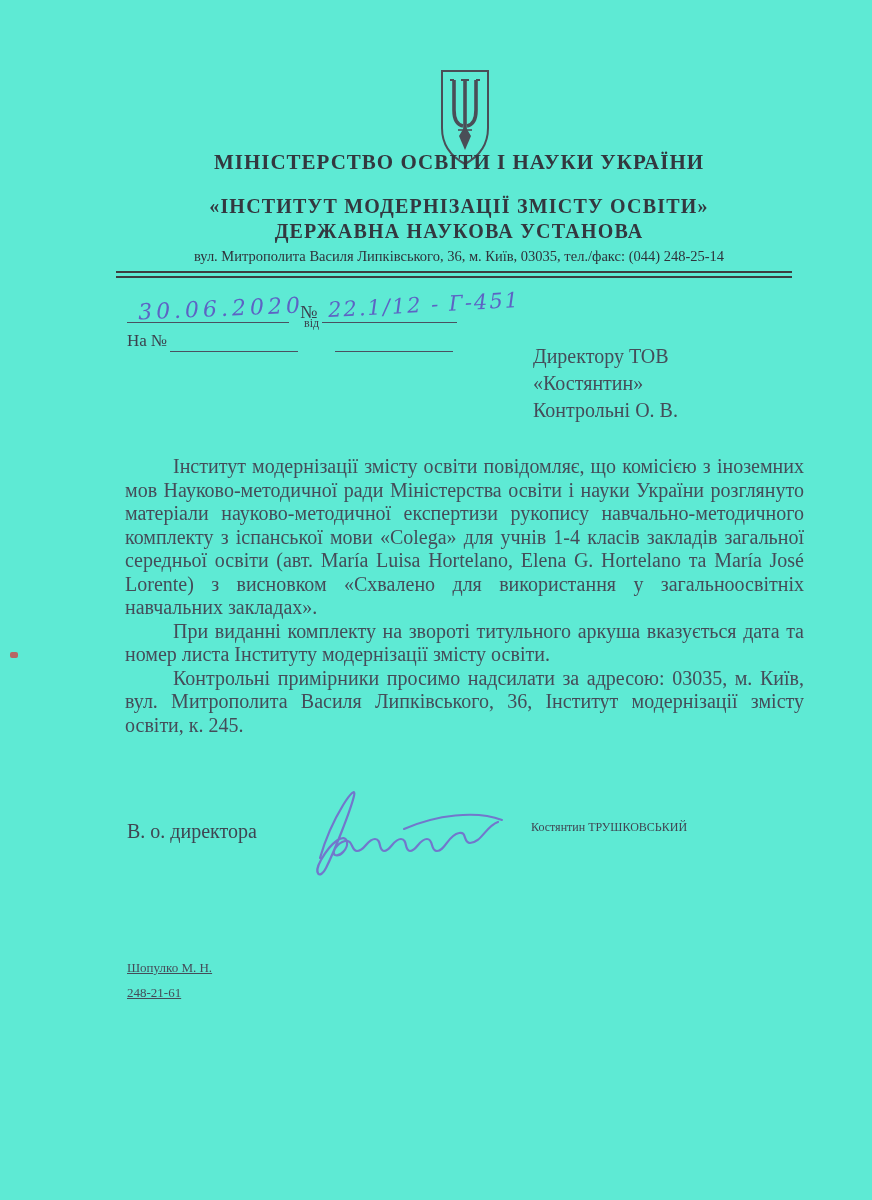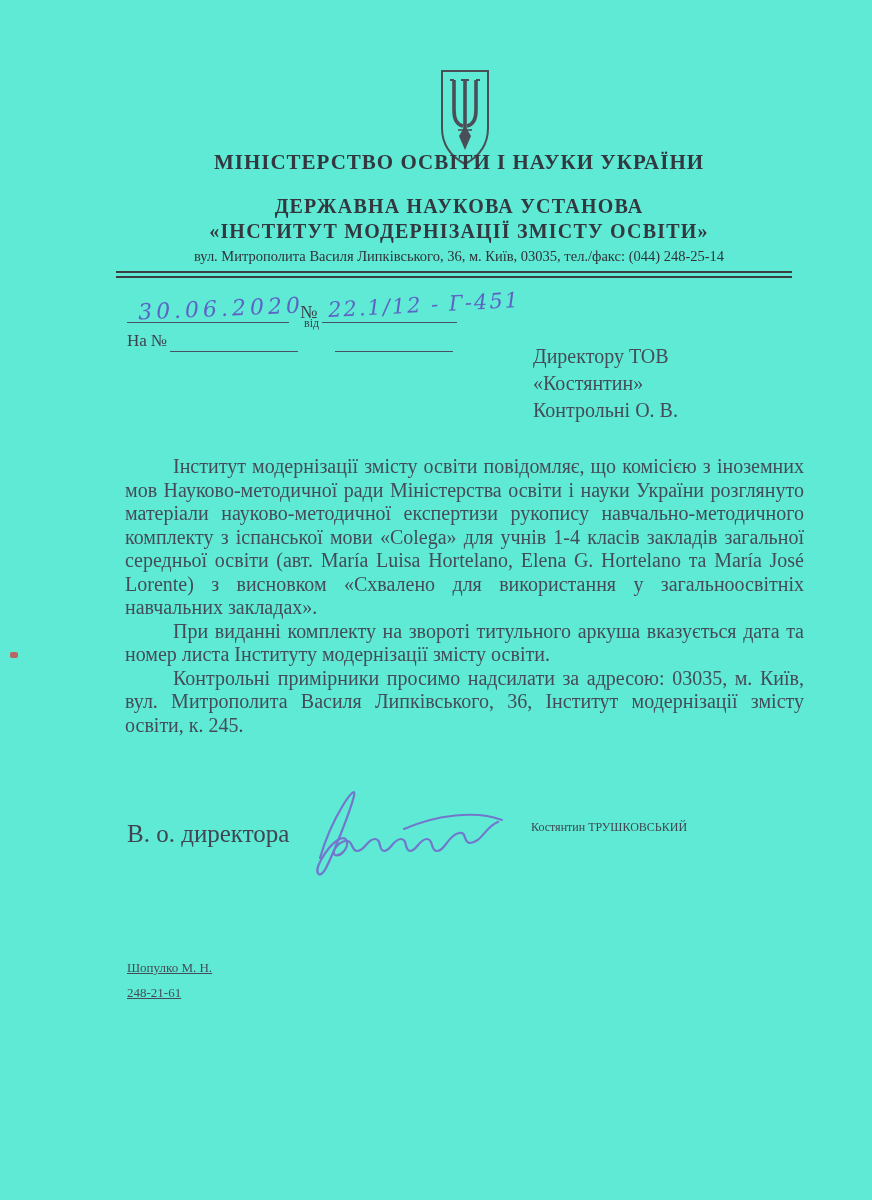--- a/index.html
+++ b/index.html
@@ -61,21 +61,21 @@
     font-size:20px;line-height:27px;color:#454c59;
   }
   
   .body-text{
     position:absolute;left:125px;top:455px;width:679px;
     font-size:20px;line-height:23.5px;text-align:justify;
     color:#454c59;
   }
   .body-text p{margin:0;text-indent:48px;}
   
-  .sig-label{position:absolute;left:127px;top:820px;font-size:25px;color:#3f4552;}
+  .sig-label{position:absolute;left:127px;top:820px;font-size:20px;color:#3f4552;}
   .sig-name{position:absolute;left:531px;top:820px;font-size:12px;color:#3f4552;white-space:nowrap;}
   .sig-svg{position:absolute;left:286px;top:772px;width:228px;height:116px;}
   
   .footer{
     position:absolute;left:127px;top:955px;
     font-size:13px;line-height:25px;color:#454c59;text-decoration:underline;
   }
   
   .red-speck{
     position:absolute;left:10px;top:652px;width:8px;height:6px;
@@ -92,22 +92,22 @@
     <path d="M16 12 V42 C16 52 20 57 25 58" stroke="#4a4e57" stroke-width="3.6"></path>
     <path d="M38 12 V42 C38 52 34 57 29 58" stroke="#4a4e57" stroke-width="3.6"></path>
     <path d="M27 12 V64" stroke="#4a4e57" stroke-width="3.6"></path>
     <path d="M16 12 h-4 M38 12 h4 M23 12 h8" stroke="#4a4e57" stroke-width="2"></path>
     <path d="M27 58 L33 68 L27 82 L21 68 Z" fill="#4a4e57"></path>
     <path d="M20 62 H34" stroke="#4a4e57" stroke-width="1.6"></path>
   </svg>
 
   <div class="h-ministry">МІНІСТЕРСТВО ОСВІТИ І НАУКИ УКРАЇНИ</div>
   <div class="h-org">
+    <div>«ІНСТИТУТ МОДЕРНІЗАЦІЇ ЗМІСТУ ОСВІТИ»</div>
     <div>ДЕРЖАВНА НАУКОВА УСТАНОВА</div>
-    <div>«ІНСТИТУТ МОДЕРНІЗАЦІЇ ЗМІСТУ ОСВІТИ»</div>
   </div>
   <div class="h-address">вул. Митрополита Василя Липківського, 36, м. Київ, 03035, тел./факс: (044) 248-25-14</div>
   <div class="ruled"></div>
 
   <span class="hw hw-date">30.06.2020</span>
   <div class="blank u-date"></div>
   <span class="lbl-no">№</span>
   <span class="hw hw-num">22.1/12 - Г-451</span>
   <div class="blank u-num"></div>
 

